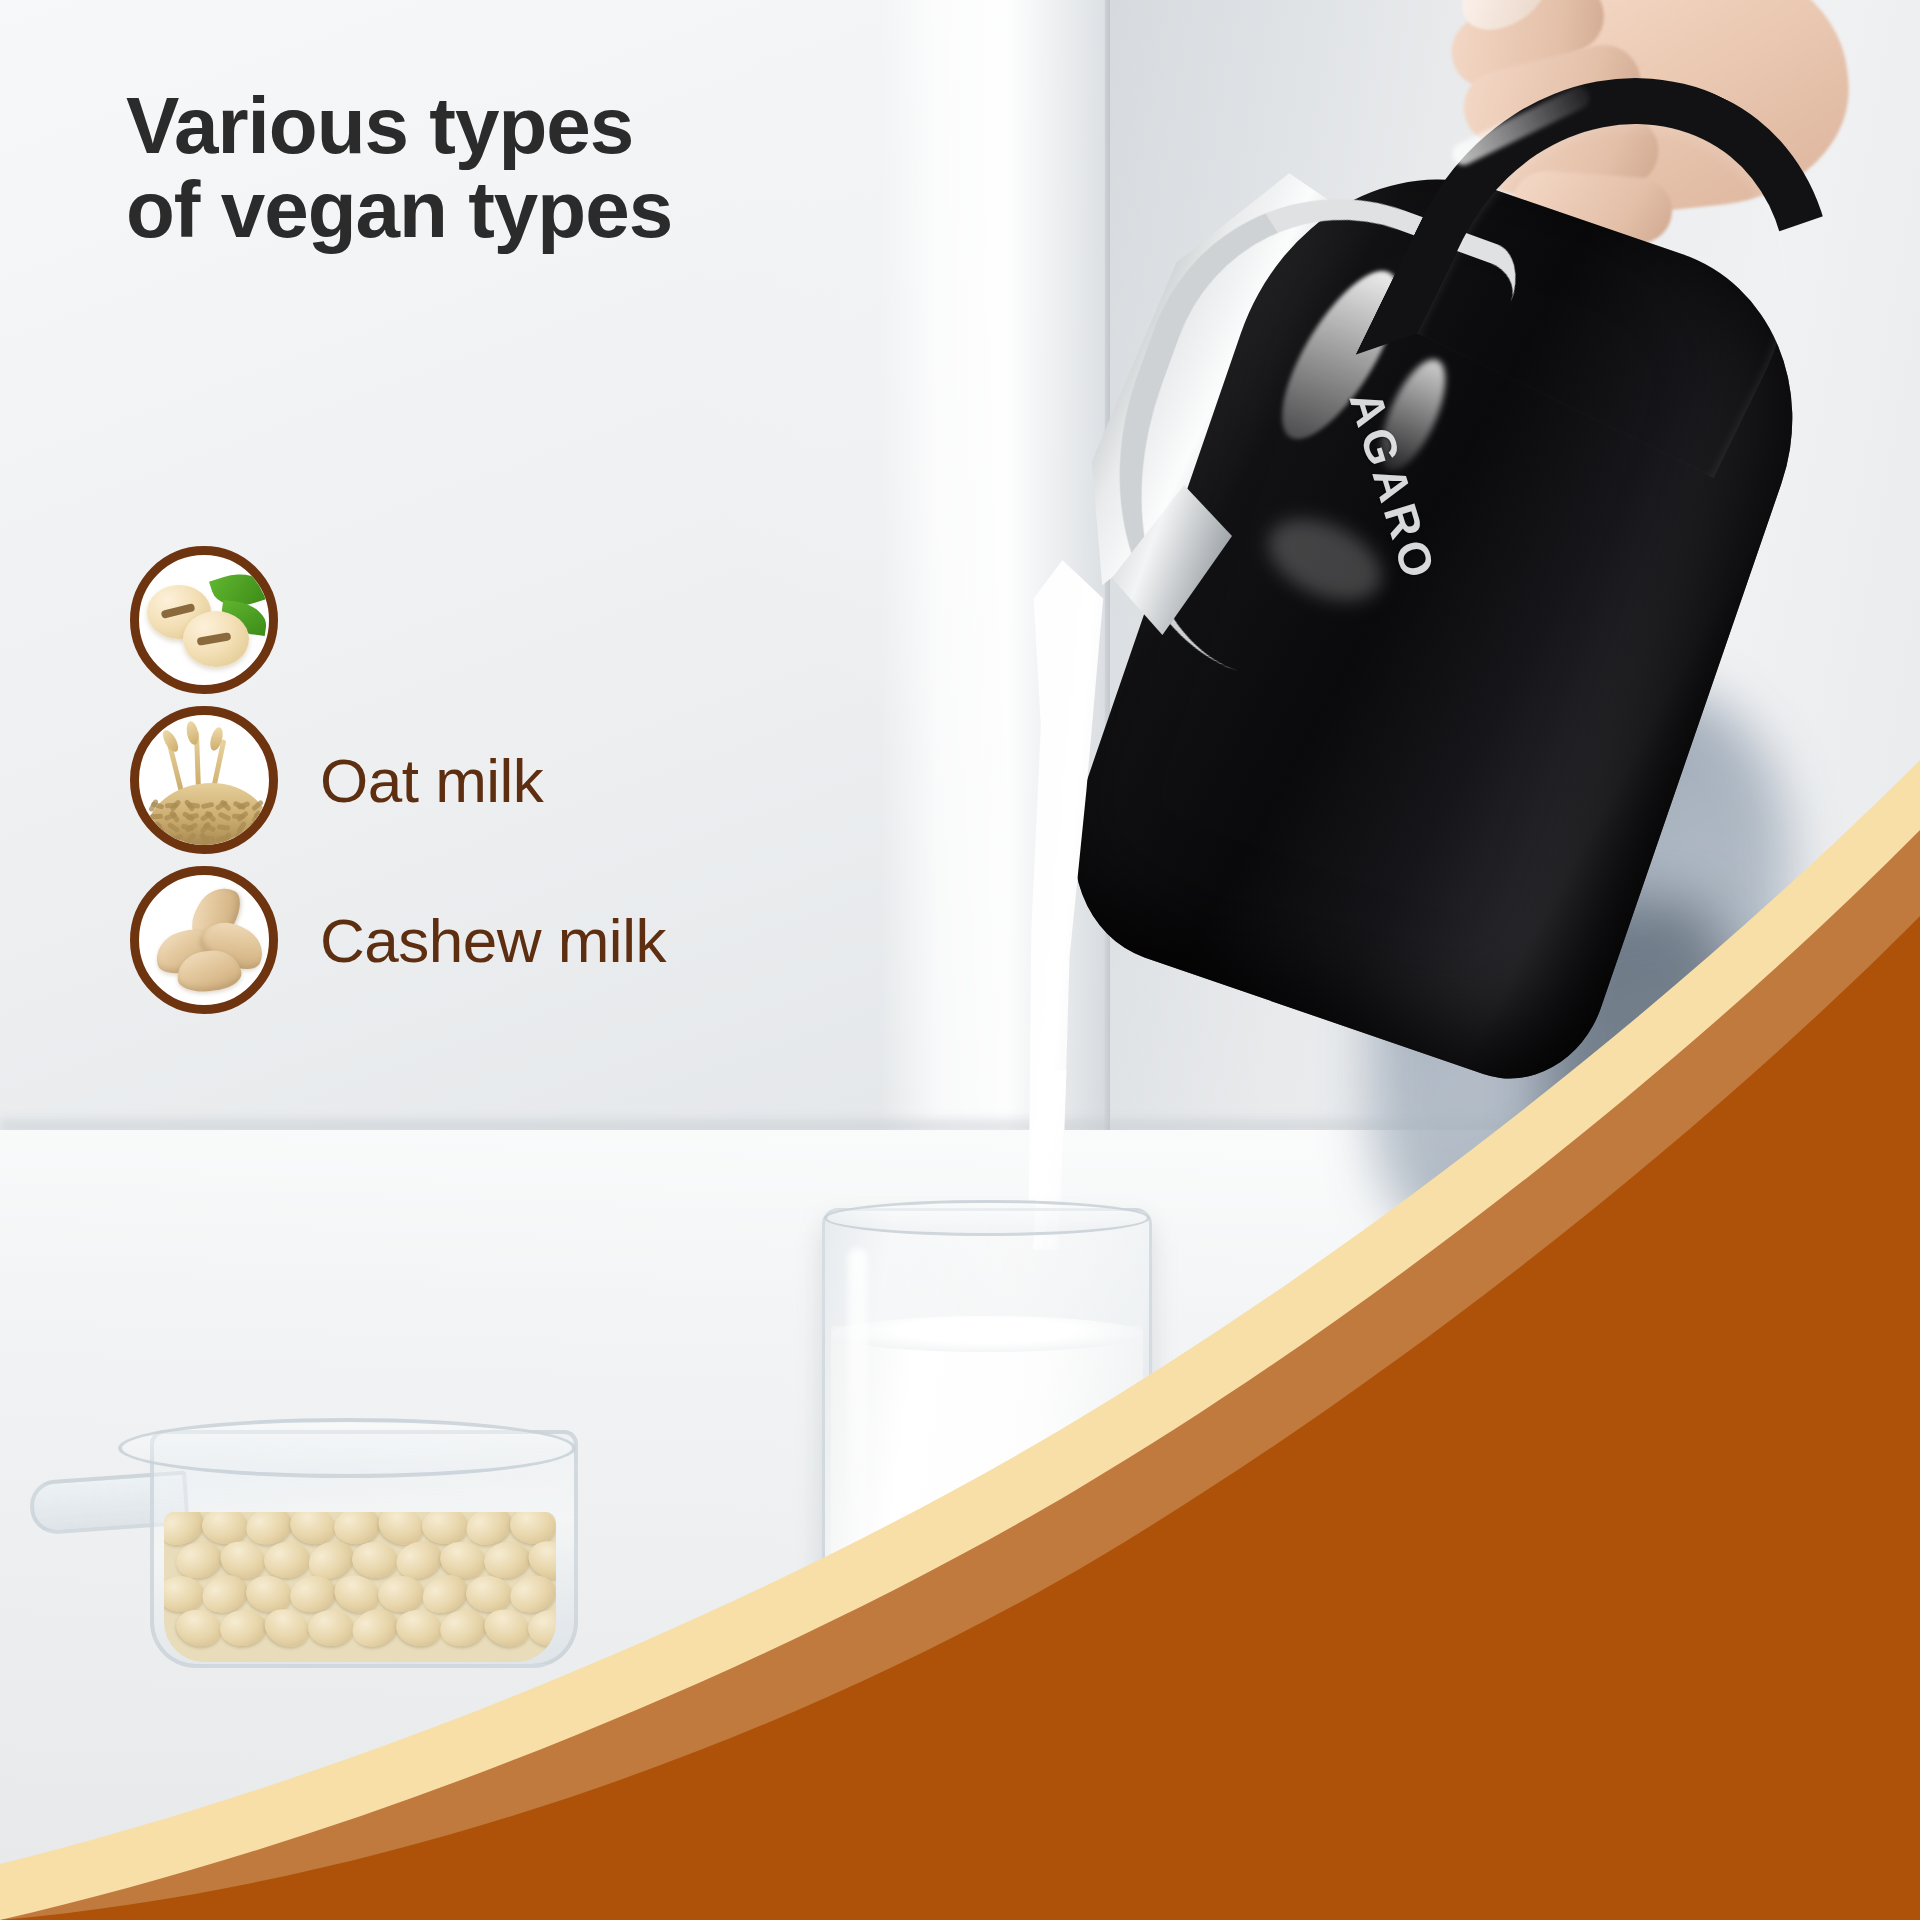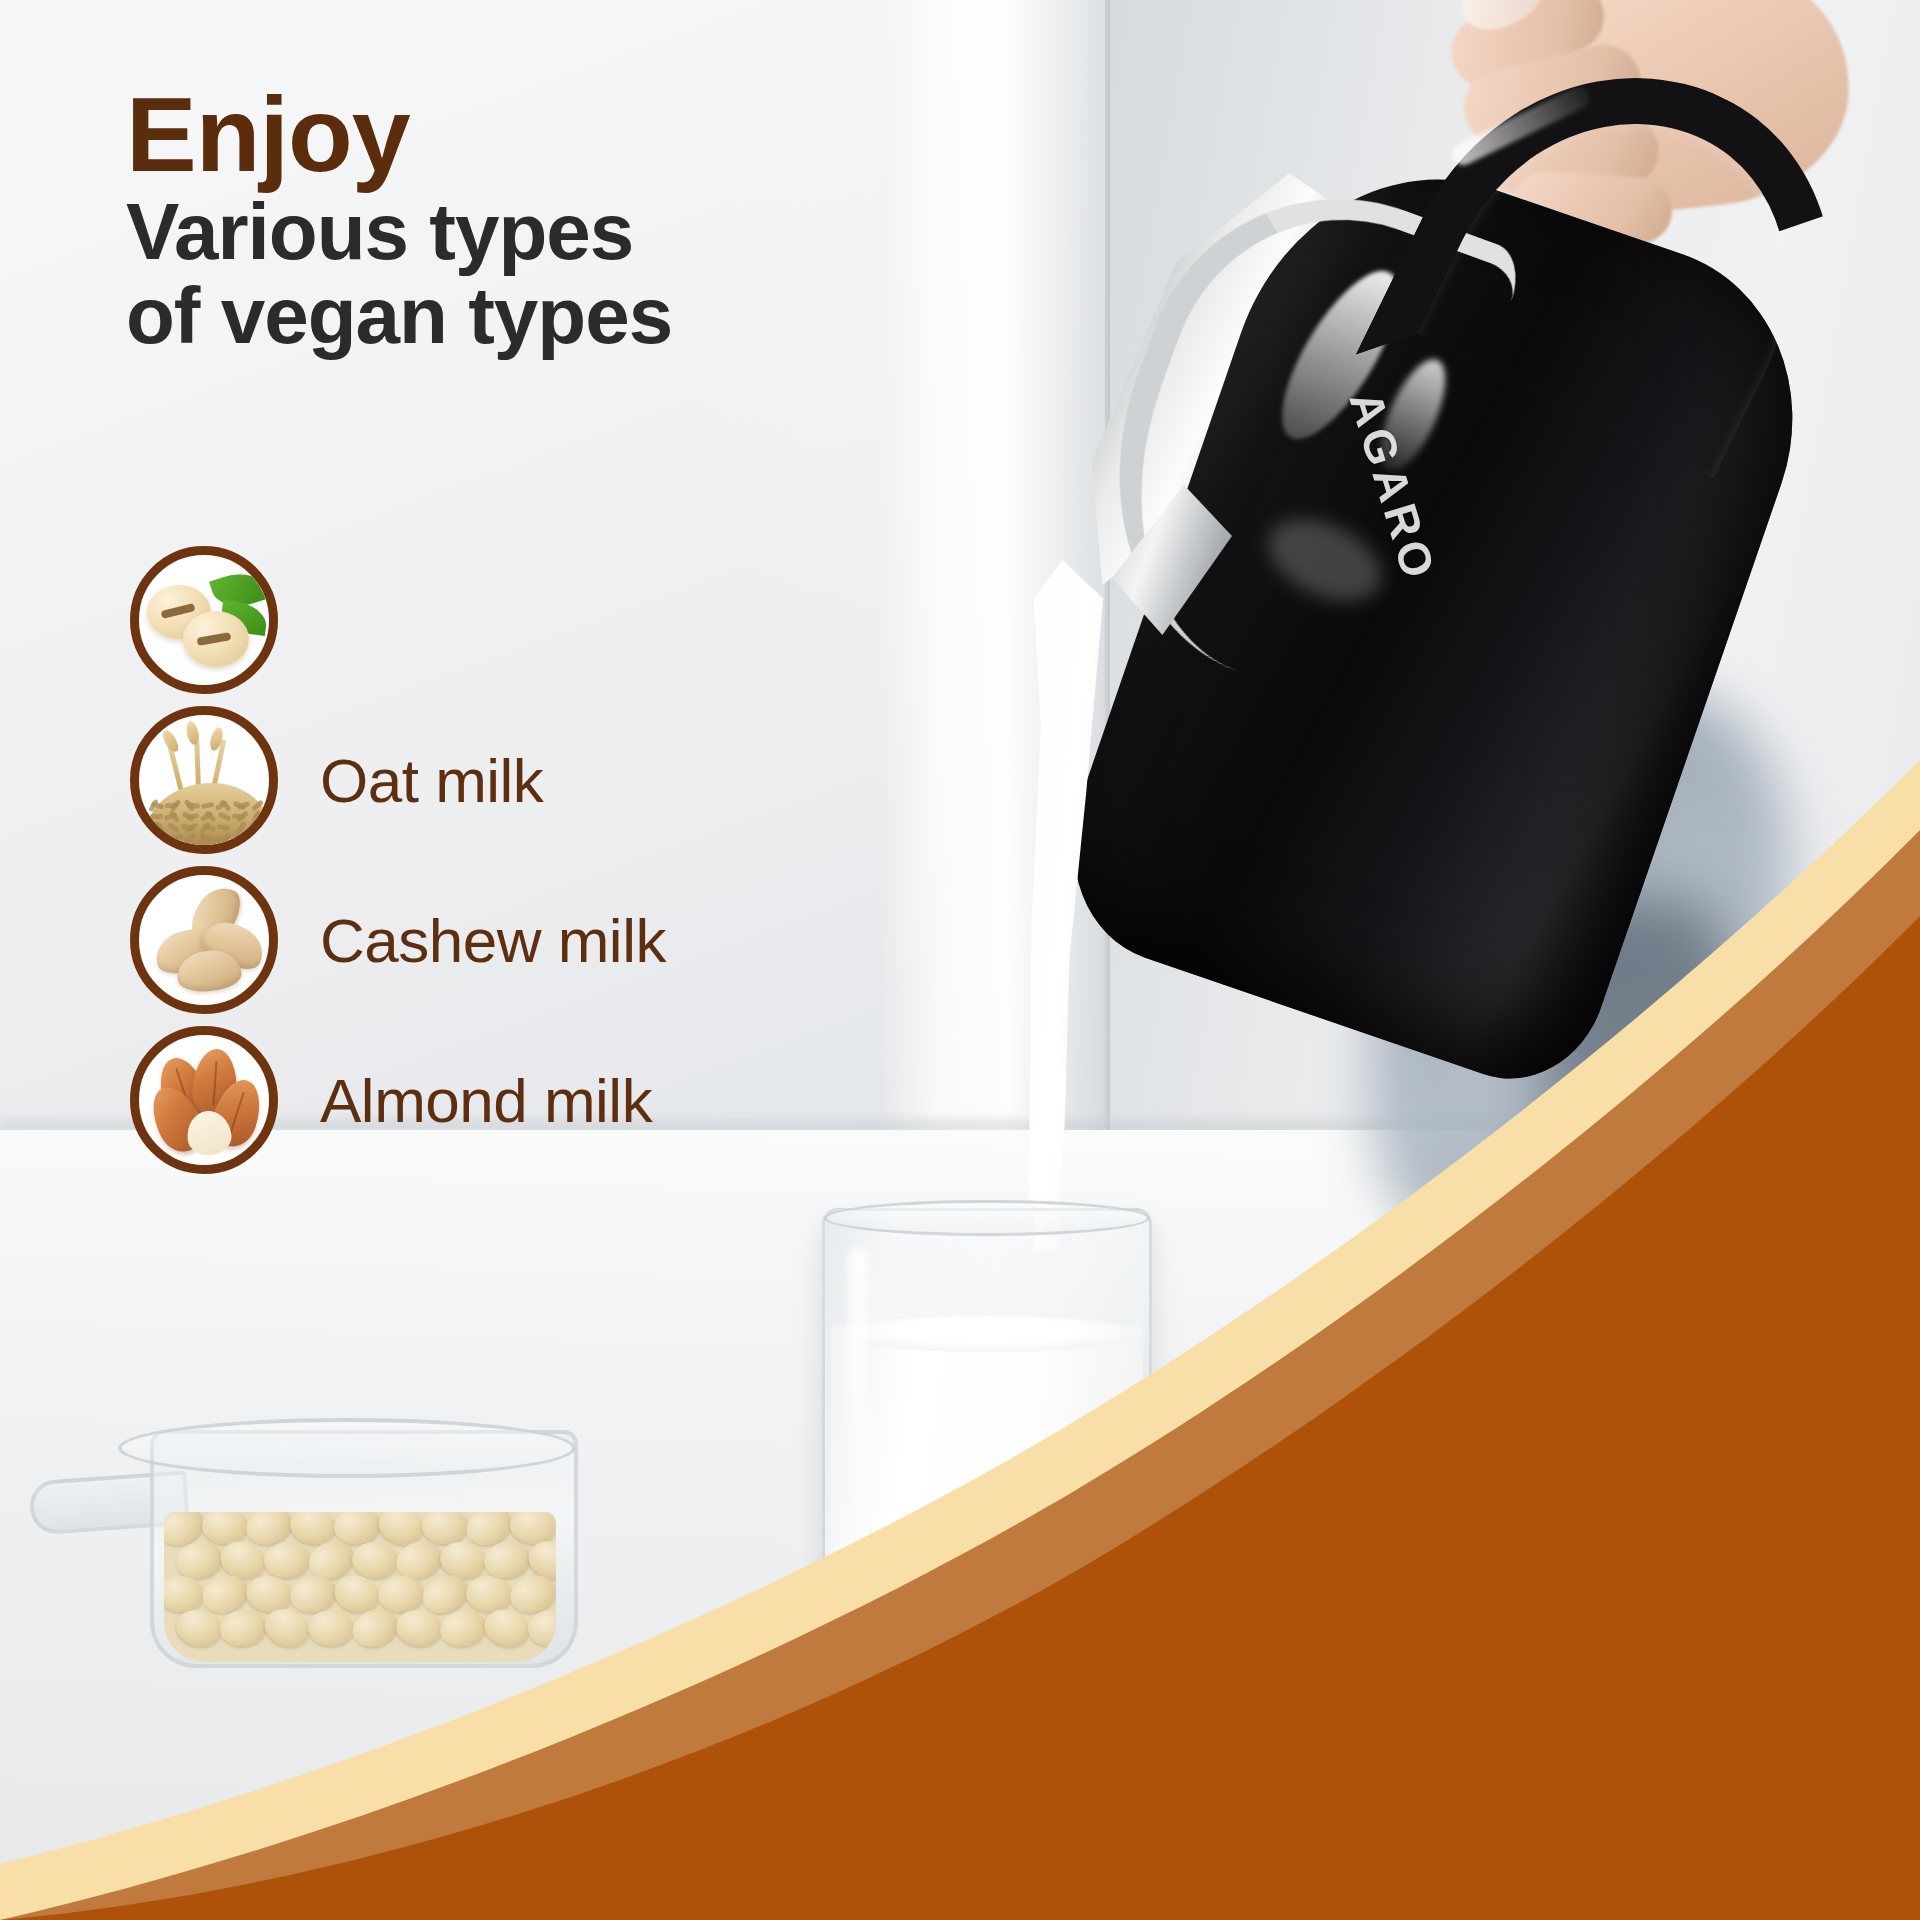--- a/index.html
+++ b/index.html
@@ -575,21 +575,20 @@
 
       <path d="M1920 760 C1700 980 1380 1240 1060 1430 C780 1596 380 1770 0 1864 L0 1920 L1920 1920 Z" fill="#F8DFA8"></path>
 
       <path d="M1920 830 C1706 1046 1392 1302 1076 1490 C796 1656 392 1830 0 1920 L1920 1920 Z" fill="#C07A3E"></path>
 
       <path d="M1920 916 C1714 1124 1408 1372 1098 1558 C818 1724 410 1884 0 1920 L1920 1920 Z" fill="#AE5209"></path>
     </svg>
   </div>
 
   <div class="headline-block">
-    <div class="headline-main">Enjoy</div>
     <div class="headline-sub">Various types</div>
     <div class="headline-sub">of vegan types</div>
   </div>
 
   <div class="features">
 
     <div class="feature-row">
       <div class="feature-icon">
         <div class="art">
           <div class="leaf" style="left:74px;top:18px;width:52px;height:34px;transform:rotate(-18deg);"></div>
@@ -668,31 +667,16 @@
         <div class="art">
           <div class="cashew" style="left:44px;top:22px;transform:rotate(-62deg);"></div>
           <div class="cashew" style="left:16px;top:56px;transform:rotate(-16deg);"></div>
           <div class="cashew" style="left:62px;top:50px;transform:rotate(24deg);"></div>
           <div class="cashew" style="left:38px;top:76px;transform:rotate(-6deg);"></div>
         </div>
       </div>
       <div class="feature-label">Cashew milk</div>
     </div>
 
-    <div class="feature-row">
-      <div class="feature-icon">
-        <div class="art">
-          <div class="almond" style="left:22px;top:22px;transform:rotate(-18deg);"></div>
-          <div class="almond-line" style="left:43px;top:32px;transform:rotate(-18deg);"></div>
-          <div class="almond" style="left:54px;top:14px;transform:rotate(4deg);"></div>
-          <div class="almond-line" style="left:75px;top:26px;transform:rotate(4deg);"></div>
-          <div class="almond" style="left:16px;top:50px;transform:rotate(-26deg);"></div>
-          <div class="almond" style="left:76px;top:44px;transform:rotate(18deg);"></div>
-          <div class="almond-line" style="left:97px;top:56px;transform:rotate(18deg);"></div>
-          <div class="almond-blanched" style="left:48px;top:76px;transform:rotate(-8deg);"></div>
-        </div>
-      </div>
-      <div class="feature-label">Almond milk</div>
-    </div>
 
   </div>
 
 </div>
 
 </body></html>

